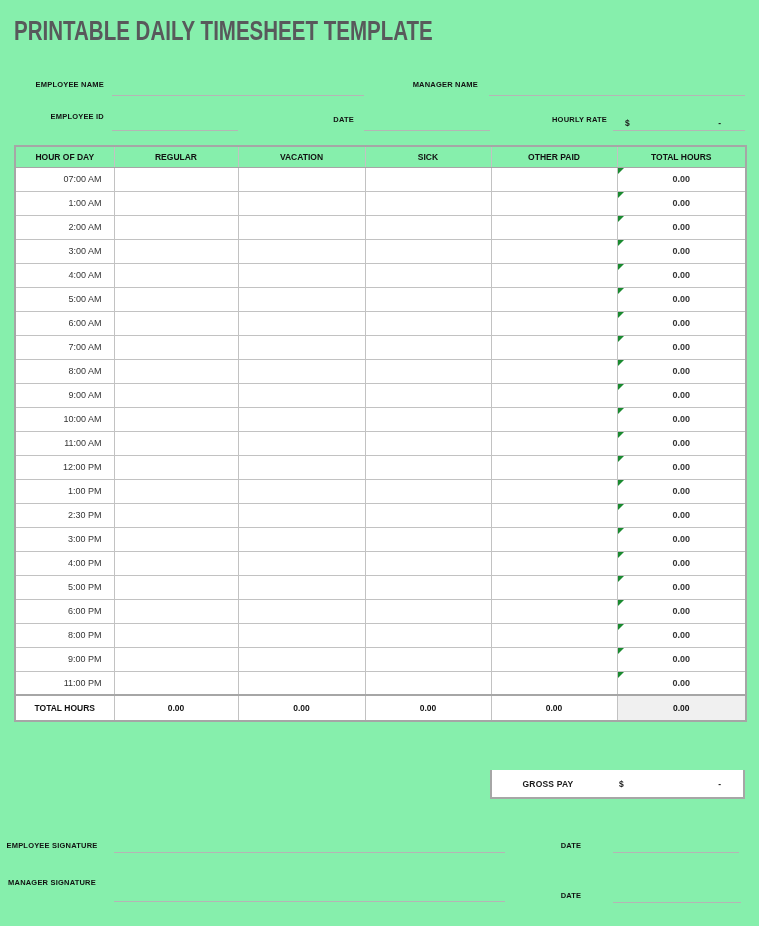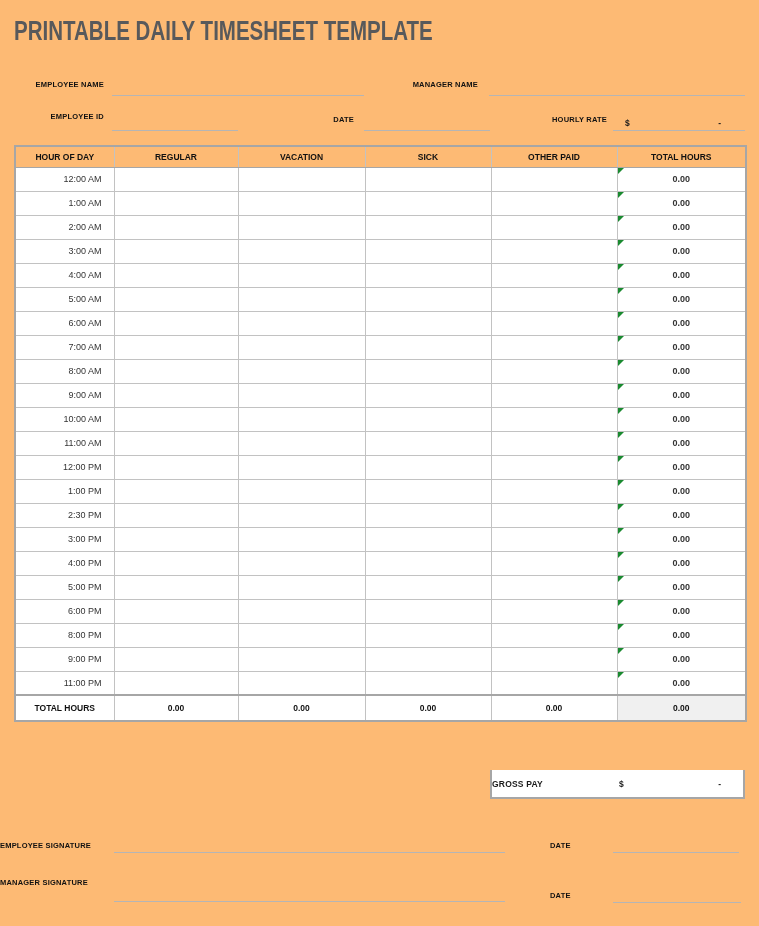--- a/index.html
+++ b/index.html
@@ -7,21 +7,21 @@
     --title-gray:#58595b;
     --border-light:#c2c2c2;
     --border-dark:#a6a6a6;
     --line-gray:#b5b5b5;
     --footer-shade:#f0f0f0;
     --ink:#1a1a1a;
   }
   *{margin:0;padding:0;box-sizing:border-box;}
   html,body{background:#ffffff;}
   body{font-family:"Liberation Sans","DejaVu Sans",sans-serif;color:var(--ink);}
-  #page{position:relative;width:759px;height:926px;background:#fdba74;overflow:hidden;}
+  #page{position:relative;width:759px;height:926px;background:#86efac;overflow:hidden;}
 
   .page-title{
     position:absolute;left:14px;top:16px;
     font-size:27px;font-weight:700;color:var(--title-gray);
     letter-spacing:0px;white-space:nowrap;
     transform:scaleX(0.76);transform-origin:left center;
   }
 
   .field-label{
     position:absolute;font-size:7.5px;font-weight:700;letter-spacing:.2px;
@@ -65,28 +65,28 @@
   #timesheet-table tfoot td.footer-total{
     background:var(--footer-shade);border-left:1px solid var(--border-dark);
   }
 
   
   .gross-pay-box{
     position:absolute;left:490px;top:770px;width:255px;height:29px;
     border:2px solid var(--border-dark);border-top:none;
     display:flex;align-items:center;font-size:8.5px;font-weight:700;background:#fff;
   }
-  .gross-label{width:112px;text-align:left;letter-spacing:.2px;}
+  .gross-label{width:112px;text-align:center;letter-spacing:.2px;}
   .gross-currency{margin-left:15px;}
   .gross-value{flex:1;text-align:right;padding-right:22px;}
 
   
   .sig-label{
     position:absolute;font-size:7.5px;font-weight:700;letter-spacing:.2px;
-    text-align:left;line-height:12px;color:#111;
+    text-align:center;line-height:12px;color:#111;
   }
   .sig-line{
     position:absolute;height:13px;border-bottom:1px solid var(--line-gray);
   }
 </style>
 </head>
 <body>
 
 <div id="page">
 
@@ -132,21 +132,21 @@
         <th>HOUR OF DAY</th>
         <th>REGULAR</th>
         <th>VACATION</th>
         <th>SICK</th>
         <th>OTHER PAID</th>
         <th>TOTAL HOURS</th>
       </tr>
     </thead>
     <tbody>
         <tr>
-          <td class="hour-cell">12:00 AM</td>
+          <td class="hour-cell">07:00 AM</td>
           <td class="entry-cell"></td>
           <td class="entry-cell"></td>
           <td class="entry-cell"></td>
           <td class="entry-cell"></td>
           <td class="total-cell"><span class="tri"></span><span>0.00</span></td>
         </tr>
         <tr>
           <td class="hour-cell">1:00 AM</td>
           <td class="entry-cell"></td>
           <td class="entry-cell"></td>

